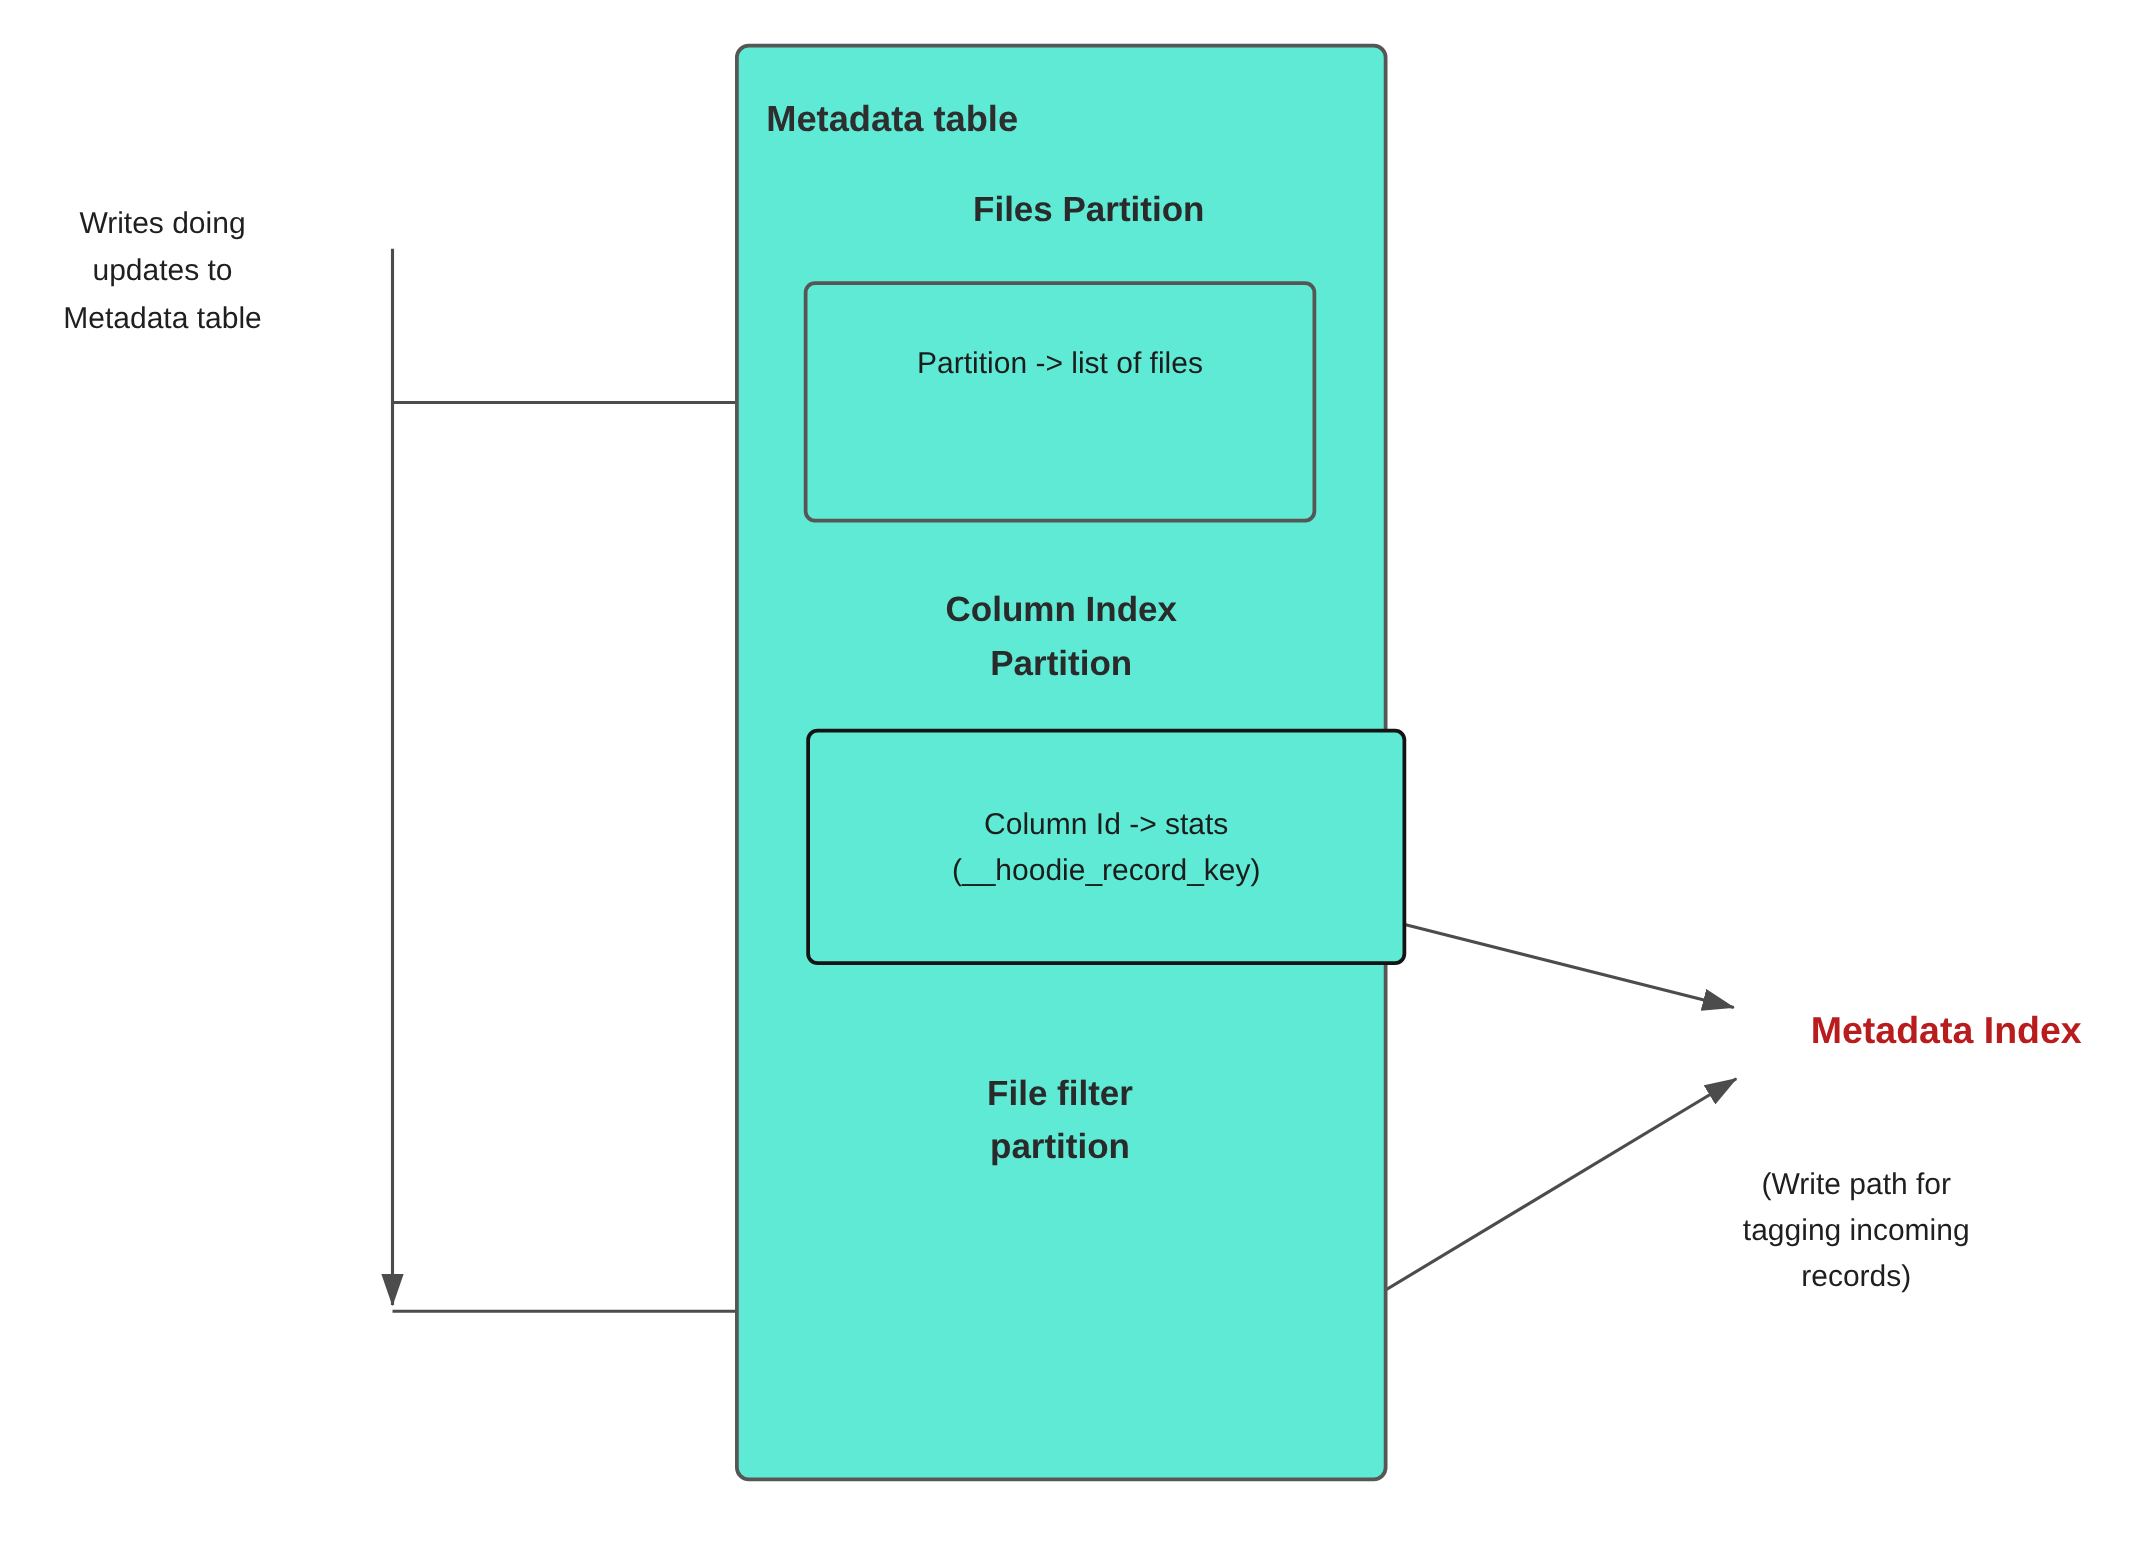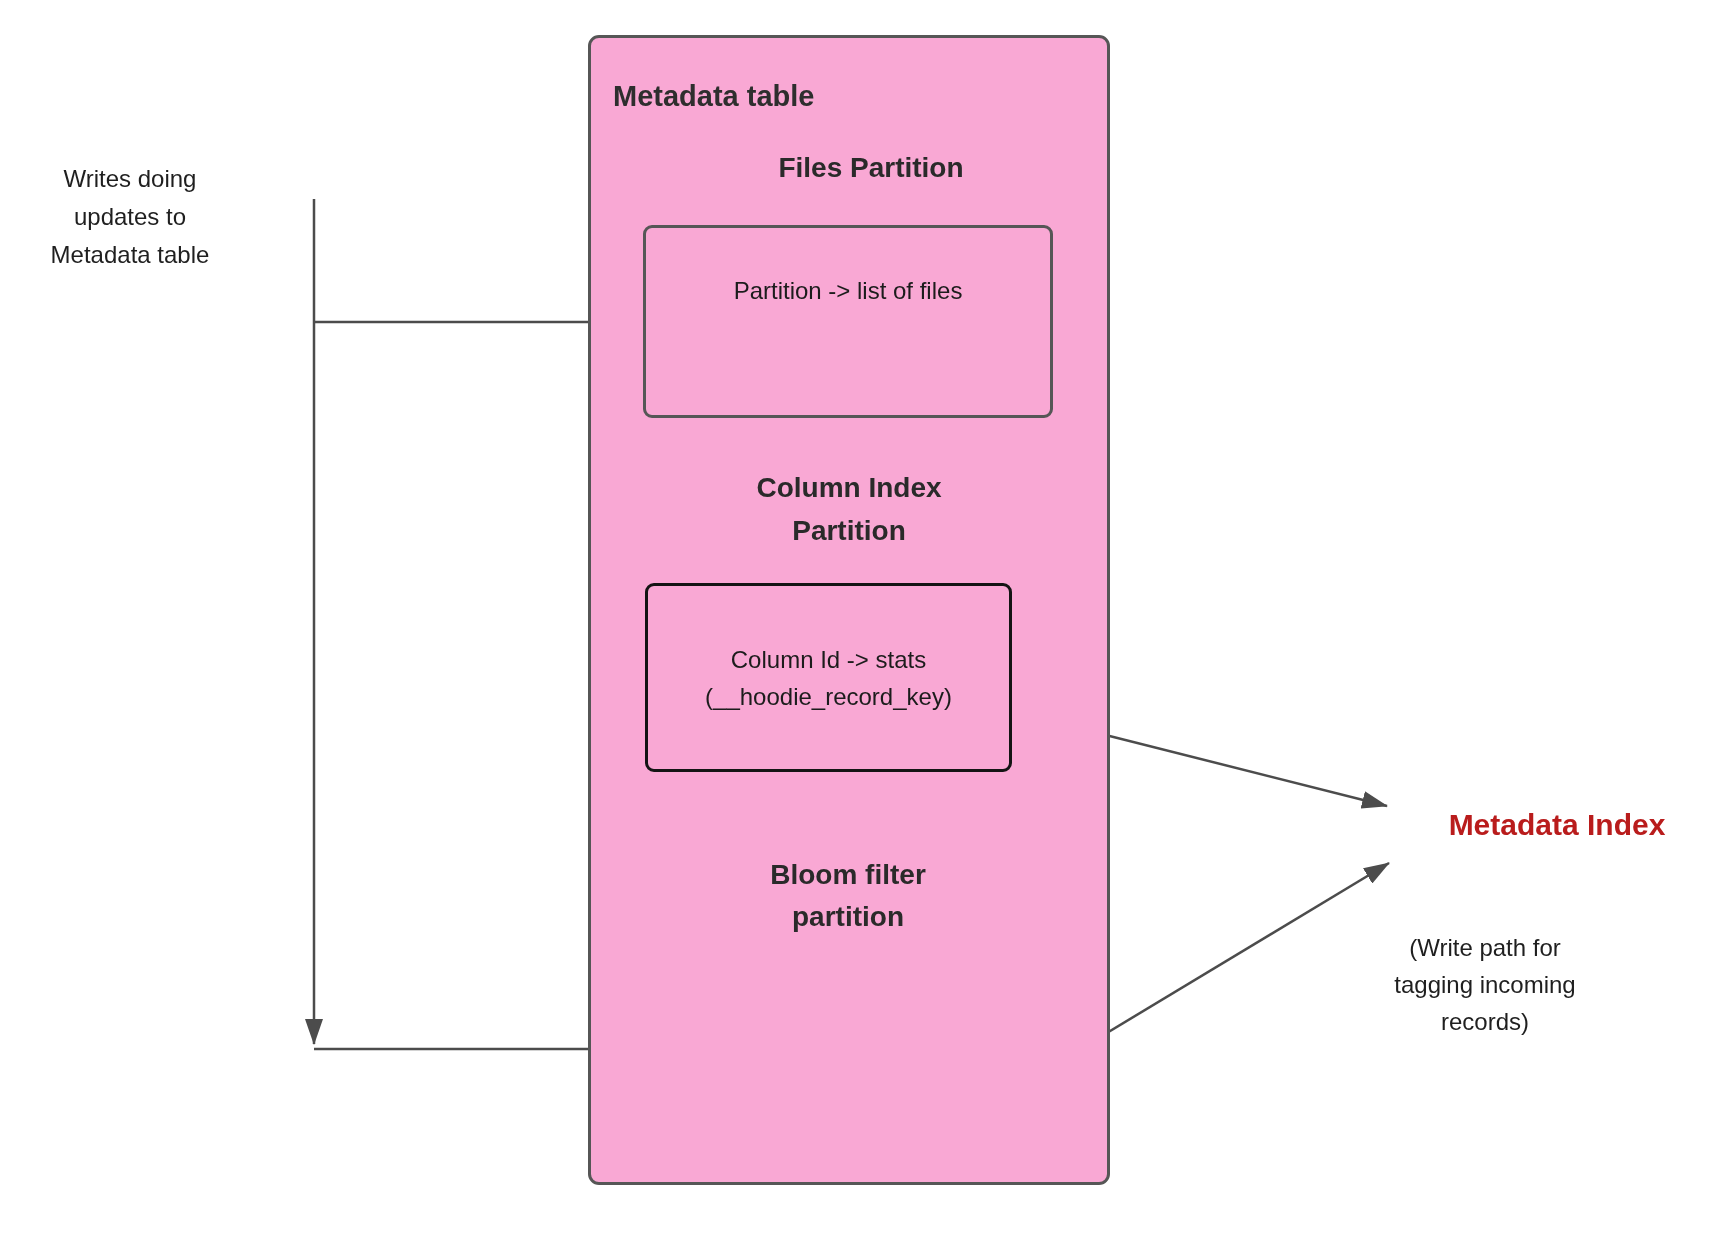--- a/index.html
+++ b/index.html
@@ -18,21 +18,21 @@
   }
   .lines-layer {
     position: absolute;
     left: 0; top: 0;
     width: 1718px;
     height: 1244px;
     pointer-events: none;
   }
   .box {
     position: absolute;
-    background: #f9a8d4;
+    background: #5eead4;
     border: 3px solid #565656;
     border-radius: 9px;
     box-sizing: border-box;
     display: flex;
     justify-content: center;
     align-items: center;
   }
   .box.emphasis {
     border-color: #141414;
   }
@@ -65,21 +65,21 @@
     display: block;
   }
   .metadata-table-title {
     left: 613px; top: 80px;
     font-weight: bold; font-size: 29px; color: #2e2e2e;
   }
   .files-heading   { left: 666px; top: 151px; width: 410px; line-height: 34px; }
   .files-box       { left: 643px; top: 225px; width: 410px; height: 193px;
                      align-items: flex-start; padding-top: 44px; }
   .col-heading     { left: 640px; top: 466px; width: 418px; }
-  .col-box         { left: 645px; top: 583px; width: 367px; height: 189px; }
+  .col-box         { left: 645px; top: 583px; width: 480px; height: 189px; }
   .bloom-heading   { left: 643px; top: 854px; width: 410px; line-height: 42px; }
   .bloom-box       { left: 643px; top: 965px; width: 410px; height: 193px; }
   .metadata-index-title {
     left: 1407px; top: 808px; width: 300px;
     font-weight: bold; font-size: 30px; text-align: center; color: #b91c1c;
   }
   .metadata-index-subtitle {
     left: 1355px; top: 889px; width: 260px;
     font-size: 24px; line-height: 37px; text-align: center; margin-top: 40px;
   }
@@ -115,21 +115,21 @@
     <span class="box-text multiline">Partition -&gt; list of files</span>
   </div>
 
   <div class="label heading multiline col-heading">Column Index
 Partition</div>
   <div class="box emphasis col-box">
     <span class="box-text multiline">Column Id  -&gt; stats
 (__hoodie_record_key)</span>
   </div>
 
-  <div class="label heading multiline bloom-heading">Bloom filter
+  <div class="label heading multiline bloom-heading">File filter
 partition</div>
 
   <div class="label metadata-index-title">Metadata Index</div>
   <div class="label metadata-index-subtitle multiline">(Write path for
 tagging incoming
 records)</div>
 
 </div>
 
 </body></html>

